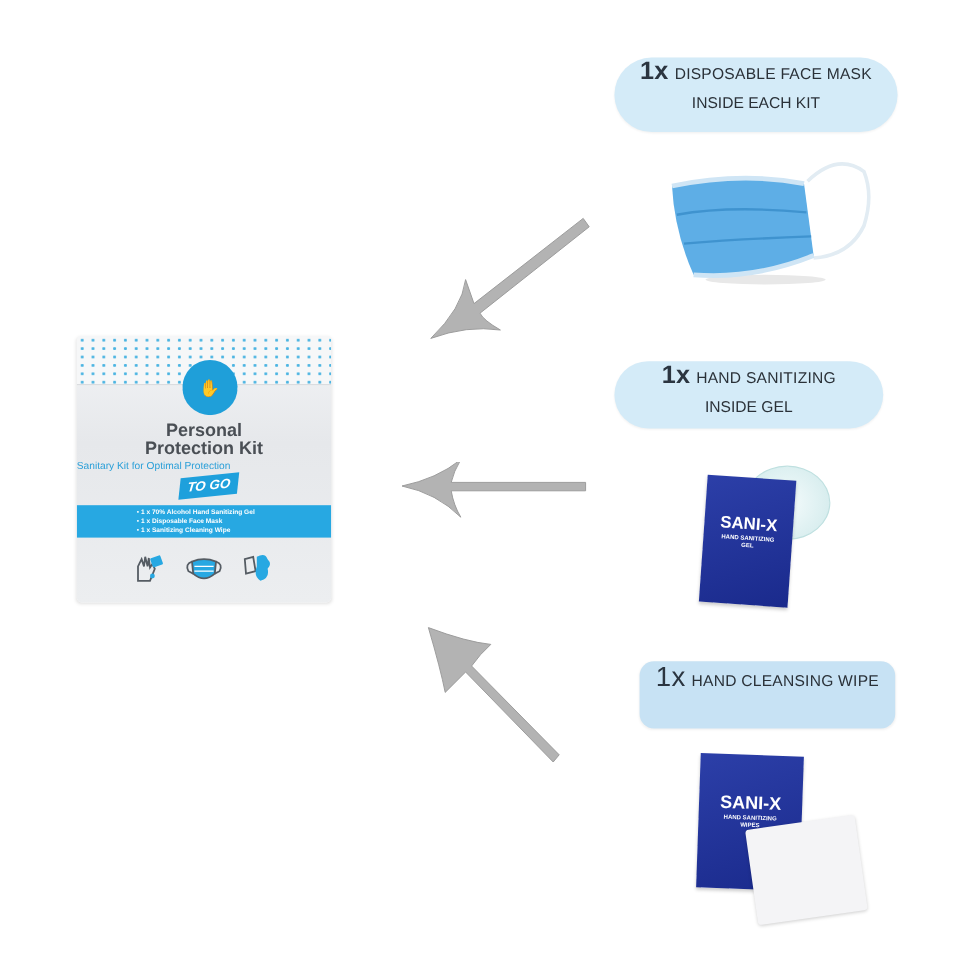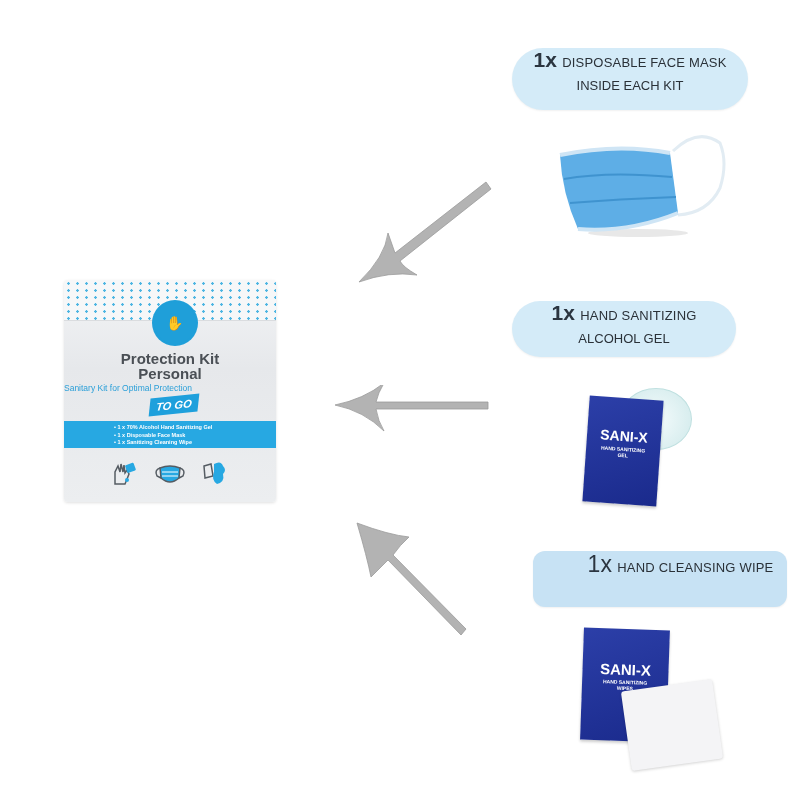--- a/index.html
+++ b/index.html
@@ -3,21 +3,21 @@
   <meta charset="utf-8">
   <style>
     html, body { margin:0; padding:0; }
     body { width:800px; height:800px; background:#ffffff; position:relative; overflow:hidden; font-family:"Liberation Sans", sans-serif; }
     .pill { position:absolute; background:#d4ebf8; color:#2a3138; text-align:center; display:flex; flex-direction:column; align-items:center; box-shadow:0 1px 2px rgba(0,0,0,0.06); }
     .pill .line1 { font-size:13px; letter-spacing:0.2px; }
     .pill .qty { font-weight:bold; font-size:21px; margin-right:5px; color:#2b3540; }
     .pill .line2 { font-size:13px; margin-top:6px; }
     #pill-mask { left:512px; top:48px; width:236px; height:62px; border-radius:31px; }
     #pill-gel { left:512px; top:301px; width:224px; height:56px; border-radius:28px; }
-    #pill-wipe { left:533px; top:551px; width:213px; height:56px; border-radius:12px; background:#c7e2f4;padding-left:41px; }
+    #pill-wipe { left:533px; top:551px; width:213px; height:56px; border-radius:12px; background:#c7e2f4; }
     #pill-wipe .qty { font-weight:normal; font-size:23px; }
 
     
     #pouch { position:absolute; left:64px; top:280px; width:212px; height:222px; background:linear-gradient(180deg,#f3f4f6 0%,#e6e8eb 40%,#eceef0 100%); border-radius:4px; box-shadow:0 1px 3px rgba(0,0,0,0.12); overflow:hidden; }
     #pouch .top { position:absolute; left:0; top:0; width:100%; height:40px; background:#f7f8f9; background-image:radial-gradient(circle,#3aaee0 1px,transparent 1.5px); background-size:9px 7px; opacity:0.9; border-bottom:1px solid #d7dadd; }
     #pouch .seal { position:absolute; left:88px; top:20px; width:42px; height:42px; border-radius:50%; background:#1f9fd9; border:2px dotted #1f9fd9; display:flex; align-items:center; justify-content:center; color:#cfeefa; font-size:14px; }
     #pouch .title { position:absolute; left:0; width:100%; top:71px; text-align:center; font-weight:bold; color:#4a4f55; font-size:15px; line-height:15px; }
     #pouch .subtitle { position:absolute; left:0; width:100%; top:103px; text-align:left; color:#2a9fd8; font-size:8.5px; }
     #pouch .togo { position:absolute; left:86px; top:116px; width:48px; height:18px; background:#1ea0dc; transform:skewX(-12deg) rotate(-6deg); color:#fff; font-weight:bold; font-style:italic; font-size:11px; display:flex; align-items:center; justify-content:center; }
     #pouch .band { position:absolute; left:0; top:141px; width:100%; height:27px; background:#27a8e2; padding:3px 0 0 50px; box-sizing:border-box; }
@@ -37,33 +37,33 @@
 </head>
 <body>
 
 <div class="pill" id="pill-mask">
   <div class="line1"><span class="qty">1x</span><span>DISPOSABLE FACE MASK</span></div>
   <div class="line2">INSIDE EACH KIT</div>
 </div>
 
 <div class="pill" id="pill-gel">
   <div class="line1"><span class="qty">1x</span><span>HAND SANITIZING</span></div>
-  <div class="line2">ALCOHOL GEL</div>
+  <div class="line2">INSIDE GEL</div>
 </div>
 
 <div class="pill" id="pill-wipe">
   <div class="line1"><span class="qty">1x</span><span>HAND CLEANSING WIPE</span></div>
 </div>
 
 <div id="pouch">
   <div class="top"></div>
   <div class="seal">✋</div>
   <div class="title">
+    <div>Personal</div>
     <div>Protection Kit</div>
-    <div>Personal</div>
   </div>
   <div class="subtitle">Sanitary Kit for Optimal Protection</div>
   <div class="togo">TO GO</div>
   <div class="band">
     <div>• 1 x 70% Alcohol Hand Sanitizing Gel</div>
     <div>• 1 x Disposable Face Mask</div>
     <div>• 1 x Sanitizing Cleaning Wipe</div>
   </div>
   <div class="icons">
     <svg width="30" height="30" viewBox="0 0 30 30">

